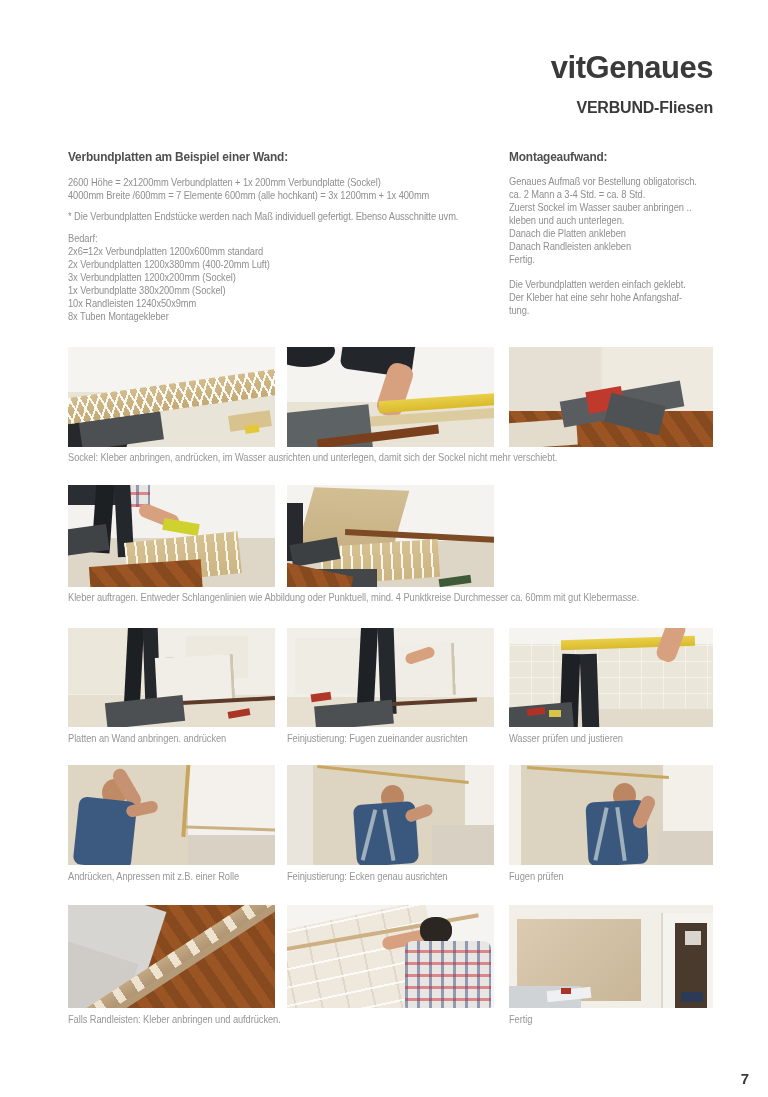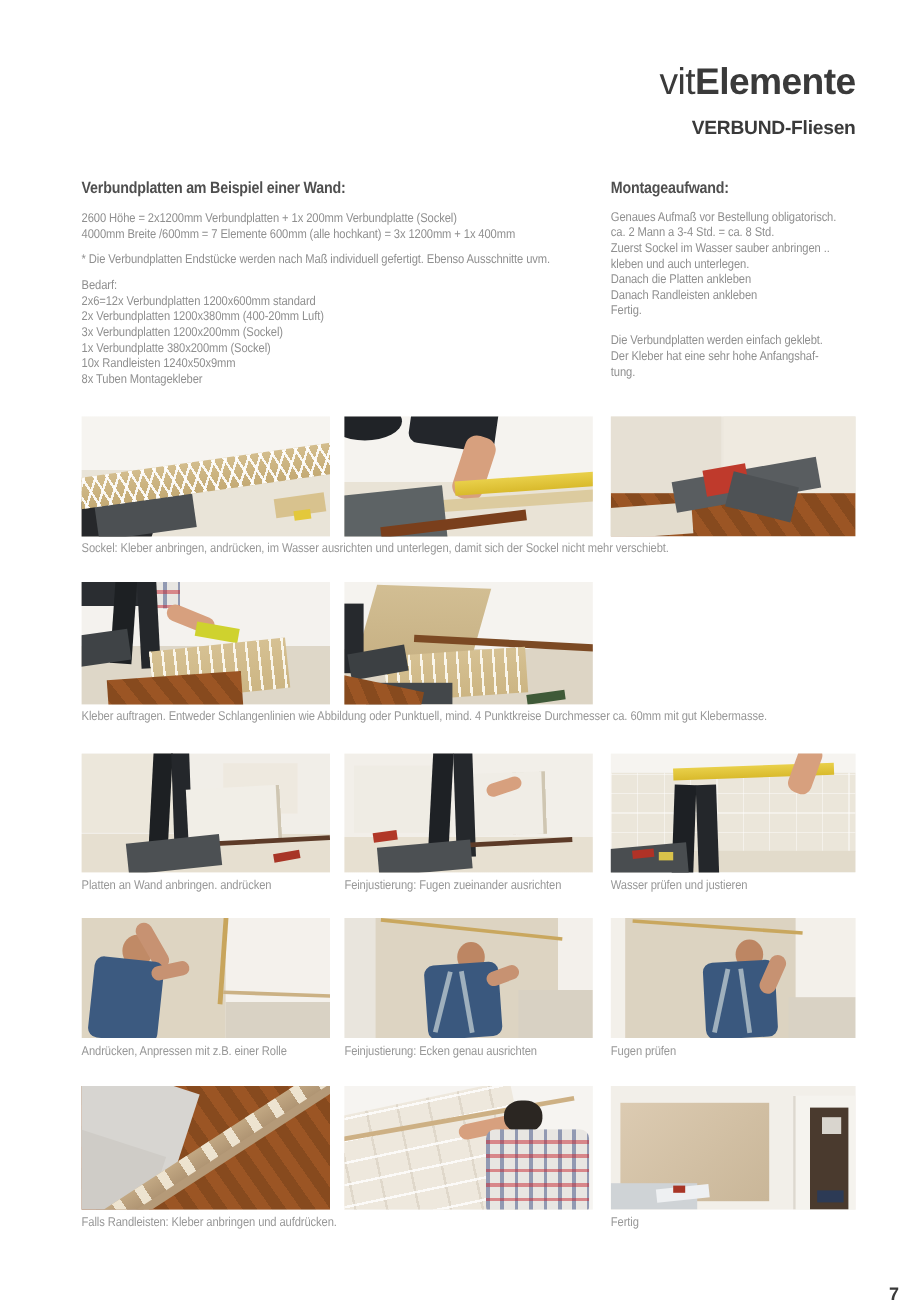--- a/index.html
+++ b/index.html
@@ -1,20 +1,20 @@
 <!DOCTYPE html>
 <html><head>
 <meta charset="utf-8">
 <style>
   html,body{margin:0;padding:0;background:#fff;}
   .page{position:relative;width:768px;height:1097px;background:#ffffff;overflow:hidden;
         font-family:"Liberation Sans", sans-serif;}
   
   .logo{position:absolute;top:50px;right:55px;font-size:31px;color:#3a3a3a;white-space:nowrap;letter-spacing:-0.5px;}
-  .logo .lt{font-weight:400;}
+  .logo .lt{font-weight:700;}
   .logo .bd{font-weight:700;}
   .subtitle{position:absolute;top:99px;right:55px;font-size:16px;font-weight:700;color:#3a3a3a;letter-spacing:-0.2px;}
   
   .cond{transform:scaleX(0.88);transform-origin:0 0;}
   .col{position:absolute;white-space:nowrap;}
   .h2{font-size:13.5px;font-weight:700;color:#4f4f4f;letter-spacing:-0.2px;margin:0;}
   .b{font-size:10.6px;line-height:13px;color:#8f8f8f;letter-spacing:-0.1px;}
   .left-col{left:68px;top:149px;width:441px;}
   .right-col{left:509px;top:149px;width:230px;}
   .gap12{height:12px;} .gap8{height:8px;} .gap9{height:9px;} .gap11{height:11px;}
@@ -33,21 +33,21 @@
   
   .footer-bar{position:absolute;left:0;top:1061px;width:713px;height:36px;background:#1a1c20;}
   .footer-bar .copy{position:absolute;right:10px;top:0;line-height:36px;color:#ffffff;font-size:13px;font-weight:700;letter-spacing:0.4px;}
   .pagenum{position:absolute;left:730px;top:1061px;width:30px;text-align:center;line-height:36px;font-size:15px;font-weight:700;color:#3a3a3a;}
 </style>
 </head>
 <body>
 
 <div class="page">
 
-  <div class="logo"><span class="lt">vit</span><span class="bd">Elemente</span></div>
+  <div class="logo"><span class="lt">vit</span><span class="bd">Genaues</span></div>
   <div class="subtitle">VERBUND-Fliesen</div>
 
   <div class="col left-col cond">
     <div class="h2">Verbundplatten am Beispiel einer Wand:</div>
     <div class="gap12"></div>
     <div class="b">2600 Höhe = 2x1200mm Verbundplatten + 1x 200mm Verbundplatte (Sockel)</div>
     <div class="b">4000mm Breite /600mm = 7 Elemente 600mm (alle hochkant) = 3x 1200mm + 1x 400mm</div>
     <div class="gap8"></div>
     <div class="b">* Die Verbundplatten Endstücke werden nach Maß individuell gefertigt. Ebenso Ausschnitte uvm.</div>
     <div class="gap9"></div>

